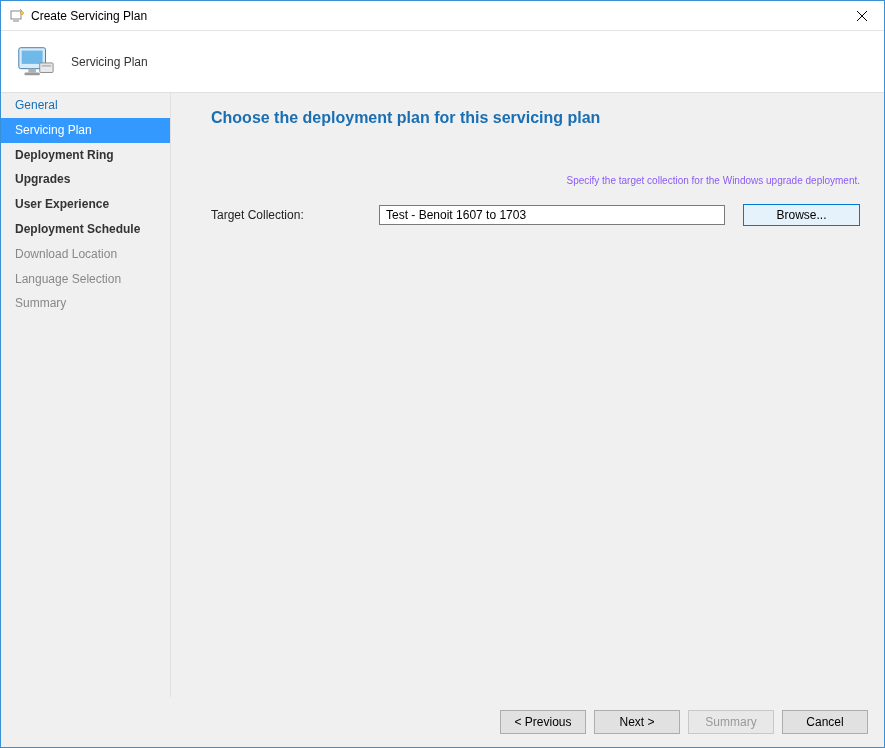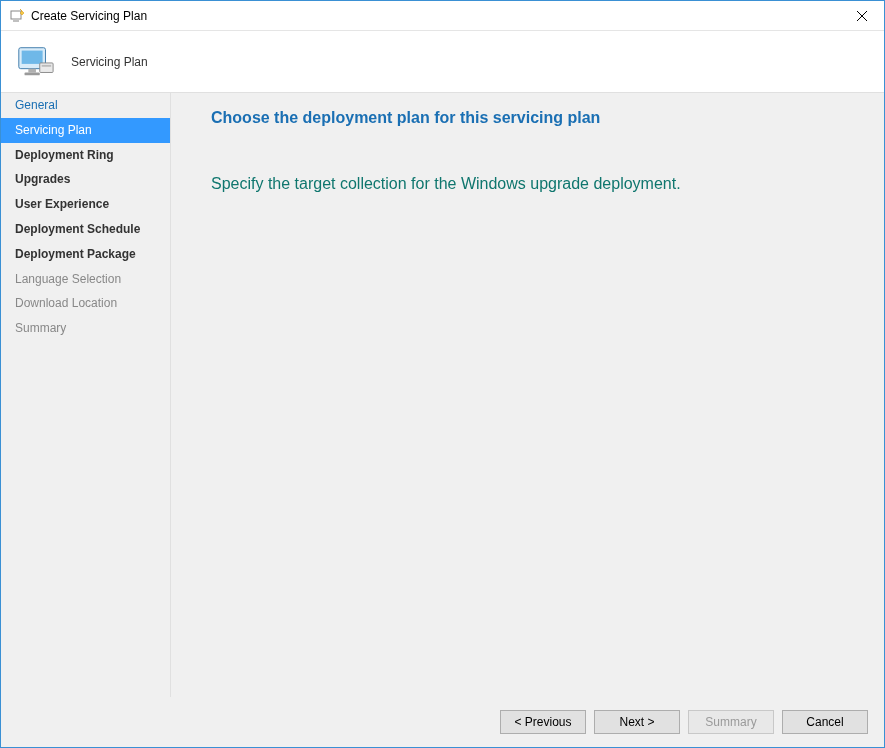--- a/index.html
+++ b/index.html
@@ -113,23 +113,24 @@
       display: flex;
       flex-direction: column;
     }
     .page-heading {
       color: #1a6fb3;
       font-size: 16px;
       font-weight: 700;
       margin-bottom: 48px;
     }
     .instruction {
-      font-size: 16px;
-      color: #0f766e;
+      font-size: 10px;
+      color: #8b5cf6;
       margin-bottom: 18px;
+      text-align: right;
     }
     .form-row {
       display: flex;
       align-items: center;
       gap: 8px;
     }
     .form-label {
       width: 160px;
       font-size: 12px;
       color: #222;
@@ -217,29 +218,33 @@
   </div>
 
   <div class="body">
     <div class="sidebar">
       <div class="sidebar-item">General</div>
       <div class="sidebar-item selected">Servicing Plan</div>
       <div class="sidebar-item future">Deployment Ring</div>
       <div class="sidebar-item future">Upgrades</div>
       <div class="sidebar-item future">User Experience</div>
       <div class="sidebar-item future">Deployment Schedule</div>
-      <div class="sidebar-item future">Deployment Package</div>
+      <div class="sidebar-item disabled">Download Location</div>
       <div class="sidebar-item disabled">Language Selection</div>
-      <div class="sidebar-item disabled">Download Location</div>
       <div class="sidebar-item disabled">Summary</div>
     </div>
 
     <div class="main">
       <div class="page-heading">Choose the deployment plan for this servicing plan</div>
       <div class="instruction">Specify the target collection for the Windows upgrade deployment.</div>
+      <div class="form-row">
+        <span class="form-label">Target Collection:</span>
+        <input class="form-input" type="text" readonly="" value="Test - Benoit 1607 to 1703" style="">
+        <button class="browse-btn">Browse...</button>
+      </div>
     </div>
   </div>
 
   <div class="footer">
     <button class="footer-btn">&lt; Previous</button>
     <button class="footer-btn">Next &gt;</button>
     <button class="footer-btn" disabled="">Summary</button>
     <button class="footer-btn">Cancel</button>
   </div>
 

